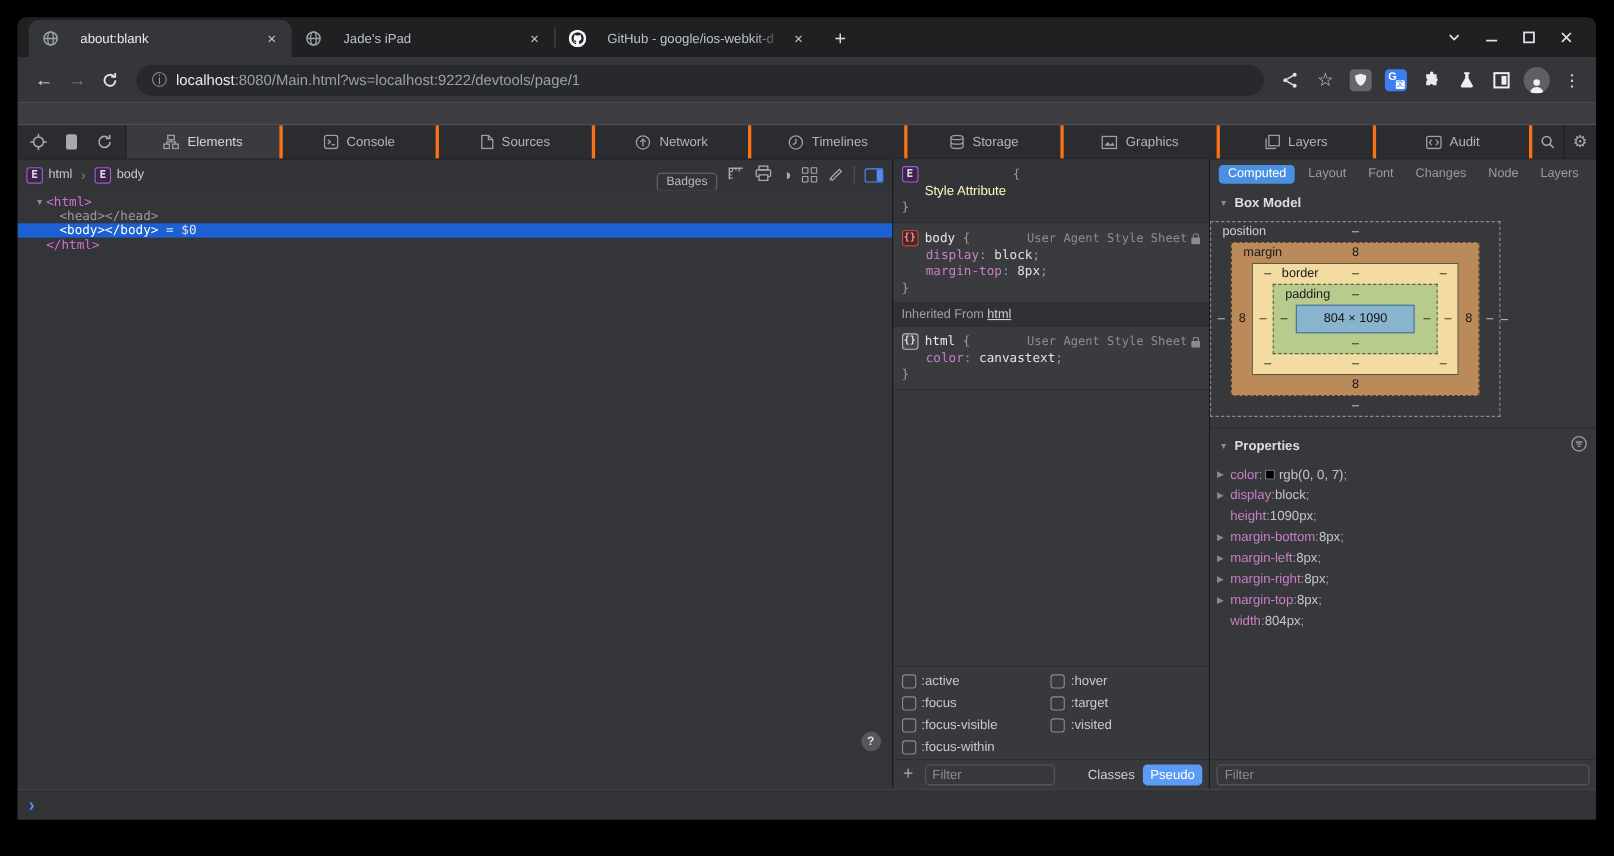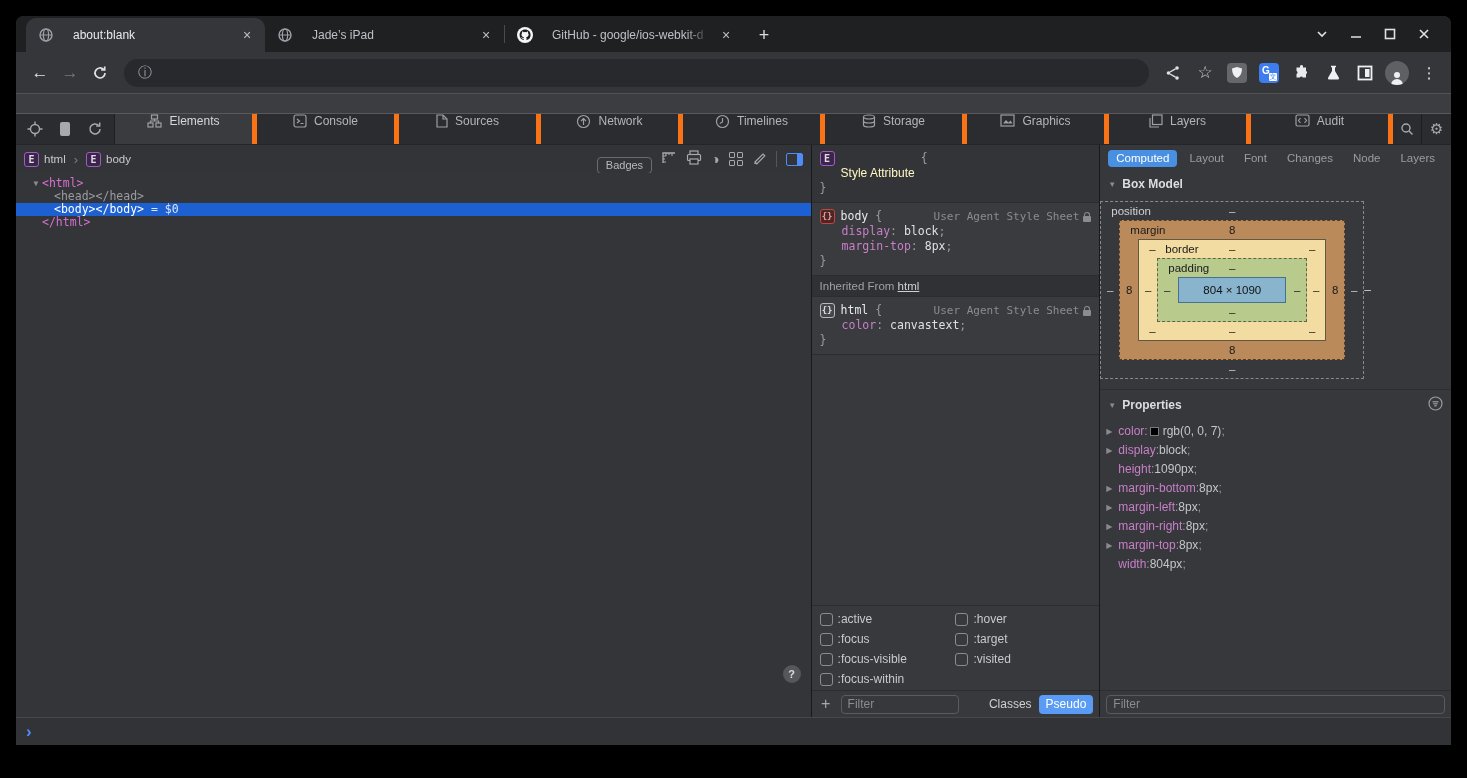--- a/index.html
+++ b/index.html
@@ -46,22 +46,22 @@
   
   .pagestrip { height:20px; background:#3c3d41; border-bottom:1px solid #59595d; flex:none; }
 
   
   .devtools { flex:1; display:flex; flex-direction:column; background:#333438; min-height:0;
     font-size:12px; color:#c8c9cd; }
   .dt-tabbar { height:31px; background:#2b2c2f; display:flex; align-items:stretch; flex:none;
     border-bottom:1px solid #242528; }
   .dt-icongroup { display:flex; align-items:center; padding:0 6px; gap:4px; border-right:1px solid #1d1e20; }
   .dt-iconbtn { width:26px; height:24px; display:flex; align-items:center; justify-content:center; color:#a8a9ad; }
-  .dt-tab { flex:1; display:flex; align-items:flex-start; justify-content:center; gap:7px;
-    color:#b4b5ba; border-right:5px solid #f97316; font-size:12px; }
+  .dt-tab { flex:1; display:flex; align-items:center; justify-content:center; gap:7px;
+    color:#b4b5ba; border-right:3px solid #f97316; font-size:12px; }
   .dt-tab.active { background:#3a3b3f; color:#d6d7db; }
   .dt-tab svg { flex:none; color:#9e9fa4; }
   .dt-sq { width:29px; display:flex; align-items:center; justify-content:center;
     border-right:1px solid #1d1e20; color:#a8a9ad; }
   .dt-sq:last-child { border-right:none; }
 
   .dt-main { flex:1; display:flex; min-height:0; }
   .dom-panel { width:824px; display:flex; flex-direction:column; border-right:1px solid #18191b; position:relative; }
   .styles-panel { width:299px; display:flex; flex-direction:column; border-right:1px solid #18191b; background:#38393d; }
   .computed-panel { flex:1; display:flex; flex-direction:column; background:#37383c; }
@@ -241,20 +241,23 @@
     <span class="navbtn">←</span>
     <span class="navbtn disabled">→</span>
     <span class="navbtn">
           <svg width="16" height="16" viewBox="0 0 16 16">
             <path d="M13 8a5 5 0 1 1-1.5-3.6" fill="none" stroke="#dfe1e5" stroke-width="1.7"></path>
             <polyline points="12.7,1.4 12.7,4.9 9.2,4.9" fill="none" stroke="#dfe1e5" stroke-width="1.7"></polyline>
           </svg>
         </span>
     <div class="urlbar">
       <span class="info">ⓘ</span>
+      <span style="white-space:nowrap;overflow:hidden;">
+        <span class="url-host">localhost</span><span class="url-path">:8080/Main.html?ws=localhost:9222/devtools/page/1</span>
+      </span>
     </div>
     <div class="tool-icons">
       <span class="tico">
             <svg width="16" height="16" viewBox="0 0 16 16">
               <circle cx="12" cy="3" r="1.8" fill="#dfe1e5"></circle>
               <circle cx="3.5" cy="8" r="1.8" fill="#dfe1e5"></circle>
               <circle cx="12" cy="13" r="1.8" fill="#dfe1e5"></circle>
               <line x1="5" y1="7" x2="10.5" y2="3.8" stroke="#dfe1e5" stroke-width="1.4"></line>
               <line x1="5" y1="9" x2="10.5" y2="12.2" stroke="#dfe1e5" stroke-width="1.4"></line>
             </svg>

